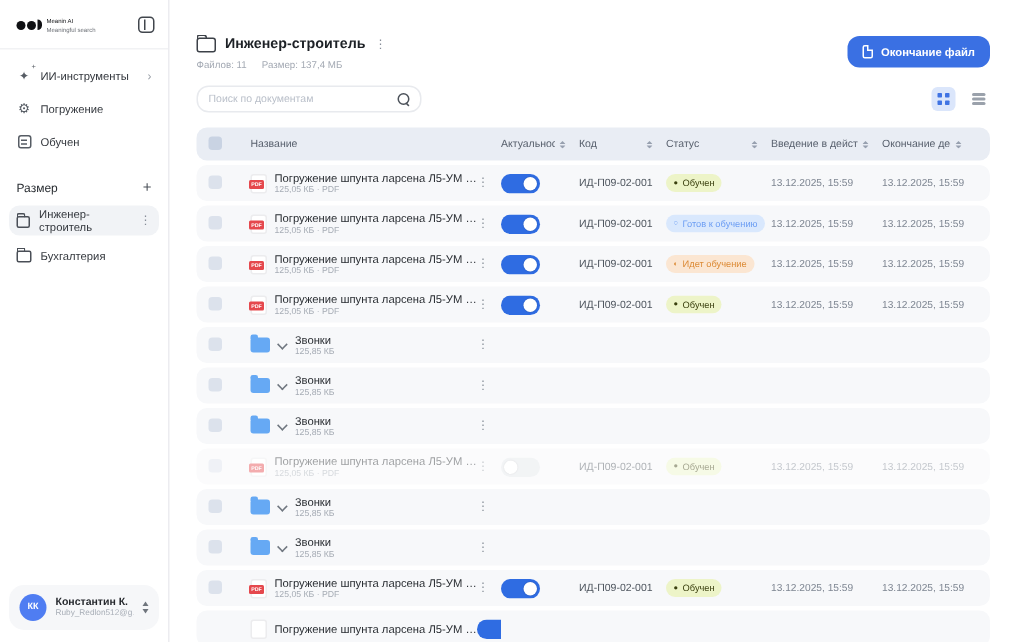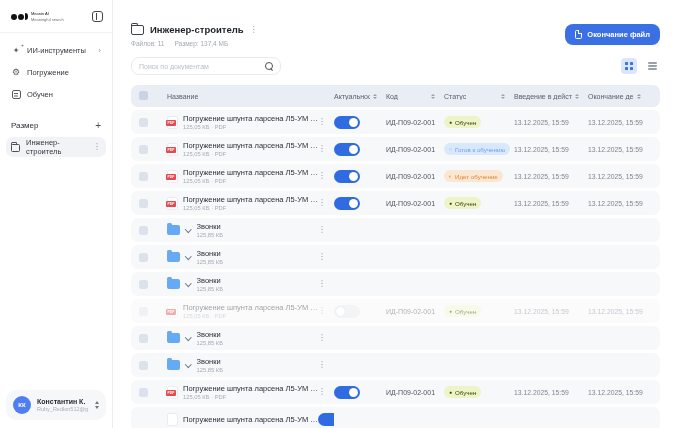--- a/index.html
+++ b/index.html
@@ -177,20 +177,24 @@
     <div class="projects-head">
       <span>Размер</span>
       <span class="plus">+</span>
     </div>
     <div class="proj-list">
       <div class="proj-item active">
         <span class="folder-outline"></span>
         <span class="grow">Инженер-строитель</span>
         <span class="kebab">⋮</span>
       </div>
+      <div class="proj-item">
+        <span class="folder-outline"></span>
+        <span class="grow">Бухгалтерия</span>
+      </div>
     </div>
 
     <div class="user-card">
       <span class="avatar">КК</span>
       <span class="user-meta">
         <div class="user-name">Константин К.</div>
         <div class="user-email">Ruby_Redlon512@g...</div>
       </span>
       <span class="updown">
           <i class="u"></i>

